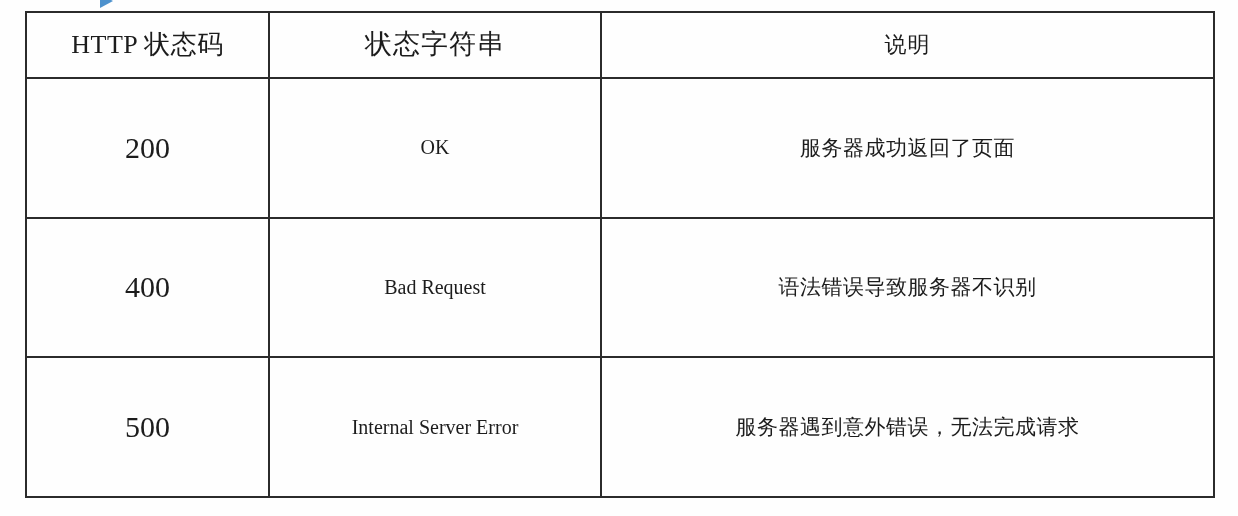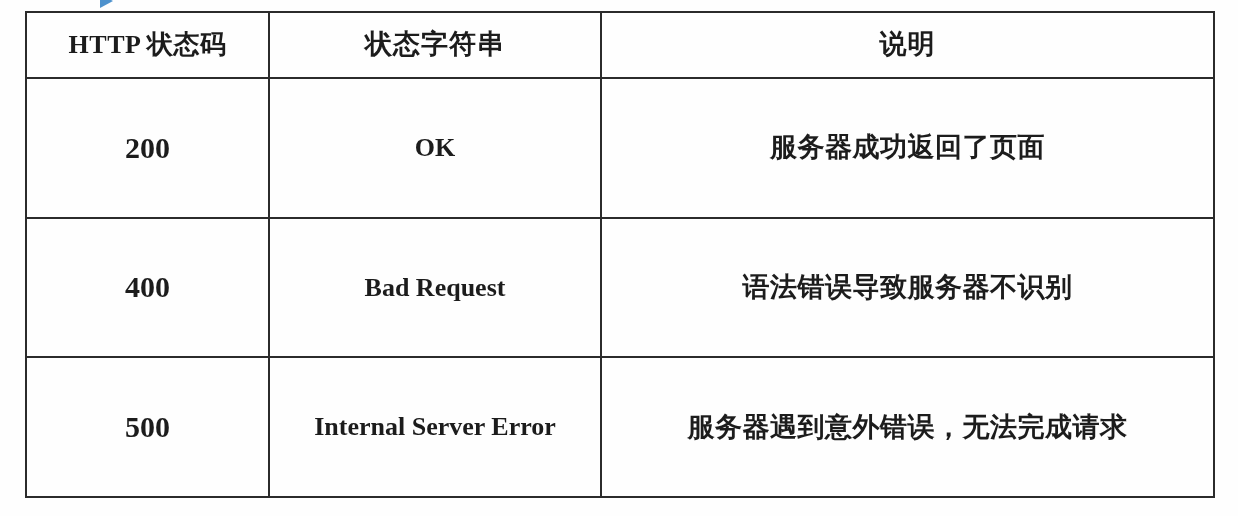--- a/index.html
+++ b/index.html
@@ -73,51 +73,51 @@
     height: 487px;
     border-collapse: collapse;
     table-layout: fixed;
     background: #fefefe;
   }
   table.status-table td,
   table.status-table th {
     border: 2px solid #2b2b2b;
     text-align: center;
     vertical-align: middle;
-    font-weight: bold;
+    font-weight: normal;
     padding: 0 22px;
     line-height: 1.15;
   }
   
   col.c-code { width: 243px; }
   col.c-str  { width: 332px; }
   col.c-desc { width: 613px; }
 
   thead th {
     height: 64px;
     font-size: 26px;
   }
   tbody td {
     height: 69px;
   }
   td.code {
     font-size: 30px;
   }
   td.str {
-    font-size: 26px;
+    font-size: 20px;
   }
   td.desc {
-    font-size: 27px;
+    font-size: 21px;
     letter-spacing: 0.5px;
     border-radius: 26px;
   }
   
   th.h-code { font-size: 26px; letter-spacing: 0.5px; }
   th.h-str  { font-size: 27px; letter-spacing: 1px; }
-  th.h-desc { font-size: 27px; letter-spacing: 1px; }
+  th.h-desc { font-size: 22px; letter-spacing: 1px; }
 </style>
 </head>
 <body>
 
 <div class="page">
 
   <div class="top-strip">
     <span class="logo-mark"></span>
     <span class="strip-text left">———— ——————</span>
     <span class="strip-text right">——  ———  —————</span>

